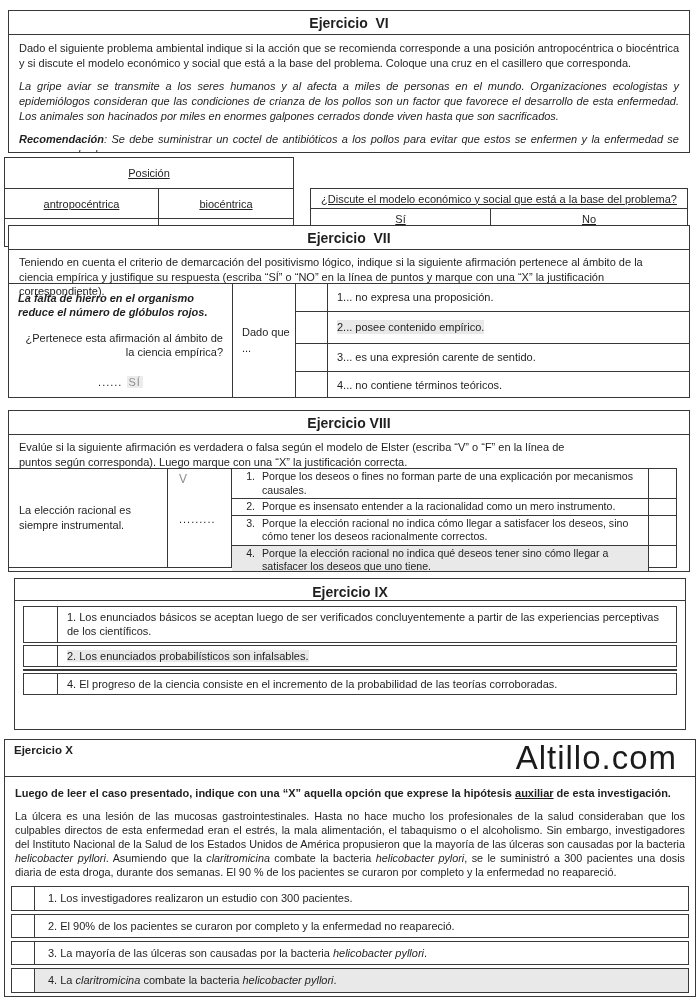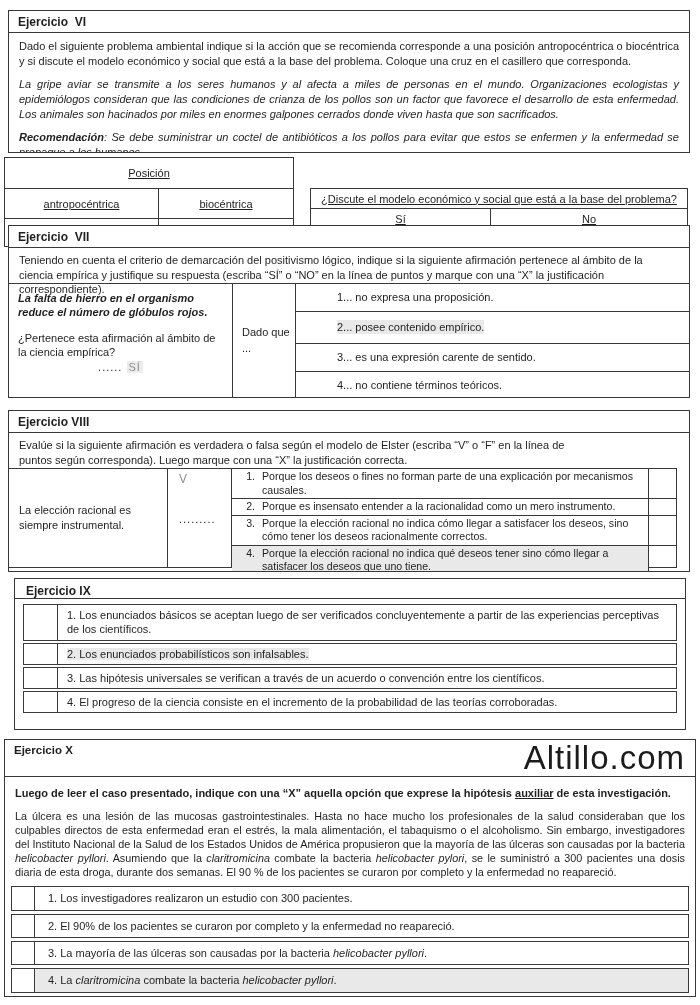--- a/index.html
+++ b/index.html
@@ -4,22 +4,22 @@
 <style>
   html,body{margin:0;padding:0;}
   body{
     width:700px;height:1005px;background:#ffffff;position:relative;
     font-family:"Liberation Sans","DejaVu Sans",sans-serif;
     font-size:11px;color:#1f1f1f;overflow:hidden;
   }
   *{box-sizing:border-box;}
   .box{position:absolute;border:1px solid #383838;background:#fff;overflow:hidden;}
   .box-title{
-    font-weight:bold;font-size:12px;padding:4px 9px 3px;
-    border-bottom:1px solid #383838;white-space:pre-wrap;
+    font-weight:bold;font-size:14px;padding:4px 9px 3px;
+    border-bottom:1px solid #383838;white-space:pre-wrap;text-align:center;
   }
   .body-pad{padding:6px 10px;}
   p.doc{margin:0 0 9px;line-height:1.33;text-align:justify;}
   p.doc:last-child{margin-bottom:0;}
   .it{font-style:italic;}
   .sg-i{font-style:italic;}
   .sg-bi{font-style:italic;font-weight:bold;}
   .sg-u{text-decoration:underline;}
   .sg-ans{color:#8f8f8f;background:#ececec;padding:0 2px;}
   .gray{color:#8f8f8f;}
@@ -32,25 +32,25 @@
   .t-pos{width:290px;}
   .t-model{width:378px;margin-left:16px;margin-top:31px;}
   .hdr-row td{height:20px;text-align:center;}
   .sub-row td{height:20px;text-align:center;}
   .ans-row td{height:18px;}
 
   
   .vii-table{position:absolute;left:0;right:0;bottom:0;top:57px;border-top:1px solid #383838;display:flex;}
   .vii-stmt{width:224px;border-right:1px solid #383838;padding:7px 9px;}
   .vii-stmt .stmt{font-weight:bold;font-style:italic;line-height:1.3;margin-bottom:11px;}
-  .vii-stmt .quest{text-align:left;line-height:1.3;margin-bottom:2px;}
+  .vii-stmt .quest{text-align:right;line-height:1.3;margin-bottom:17px;}
   .vii-stmt .ansline{text-align:center;letter-spacing:1px;}
   .vii-dado{width:63px;border-right:1px solid #383838;padding:0 0 0 9px;display:flex;flex-direction:column;justify-content:center;line-height:1.4;}
   .vii-opts{flex:1;display:flex;flex-direction:column;}
-  .vii-row{display:flex;border-bottom:1px solid #383838;align-items:center;}
+  .vii-row{display:flex;border-bottom:1px solid #383838;}
   .vii-row:last-child{border-bottom:none;}
   .vii-check{width:32px;border-right:1px solid #383838;flex:none;}
   .vii-text{flex:1;display:flex;align-items:center;padding:2px 9px;line-height:1.3;}
   .vii-r1{flex:28;} .vii-r2{flex:33;} .vii-r3{flex:29;} .vii-r4{flex:26;}
 
   
   .viii-table{position:absolute;left:0;top:57px;width:668px;height:100px;
     border-top:1px solid #383838;border-right:1px solid #383838;border-bottom:1px solid #383838;display:flex;}
   .viii-stmt{width:159px;border-right:1px solid #383838;padding:4px 10px;display:flex;align-items:center;line-height:1.35;}
   .viii-v{width:64px;border-right:1px solid #383838;padding-left:11px;}
@@ -72,21 +72,21 @@
   .opt-text{flex:1;padding:3px 9px;line-height:1.3;}
   .ix .opt-check{width:34px;}
   .x .opt-check{width:23px;}
   .x .opt-row{margin-bottom:3px;}
   .x .opt-text{padding:4px 9px 4px 13px;}
 
   
   .x-titlerow{position:relative;height:37px;border-bottom:1px solid #383838;}
   .x-titlerow .tt{font-weight:bold;font-size:11.5px;padding:4px 9px;}
   .watermark{
-    position:absolute;right:10px;top:-1px;font-size:33px;letter-spacing:1px;
+    position:absolute;right:18px;top:-1px;font-size:33px;letter-spacing:1px;
     color:#1b1b1b;font-weight:400;
   }
   .x-instr{margin:9px 10px 0;font-weight:bold;line-height:1.3;}
   .x-case{margin:9px 10px 7px;line-height:1.3;text-align:justify;font-size:10.8px;}
 </style>
 </head>
 <body>
 
 <section class="box" style="left:8px;top:10px;width:682px;height:143px;">
   <div class="box-title">Ejercicio  VI</div>
@@ -216,21 +216,20 @@
     <div class="opt-row">
       <div class="opt-check"></div>
       <div class="opt-text">1. Los enunciados básicos se aceptan luego de ser verificados concluyentemente a partir de las experiencias perceptivas de los científicos.</div>
     </div>
     <div class="opt-row">
       <div class="opt-check"></div>
       <div class="opt-text"><span class="hl">2. Los enunciados probabilísticos son infalsables.</span></div>
     </div>
     <div class="opt-row">
       <div class="opt-check"></div>
-      <div class="opt-text">3. Las hipótesis universales se verifican a través de un acuerdo o convención entre los científicos.</div>
     </div>
     <div class="opt-row">
       <div class="opt-check"></div>
       <div class="opt-text">4. El progreso de la ciencia consiste en el incremento de la probabilidad de las teorías corroboradas.</div>
     </div>
   </div>
 </section>
 
 <section class="box x" style="left:4px;top:739px;width:692px;height:258px;">
   <div class="x-titlerow">

